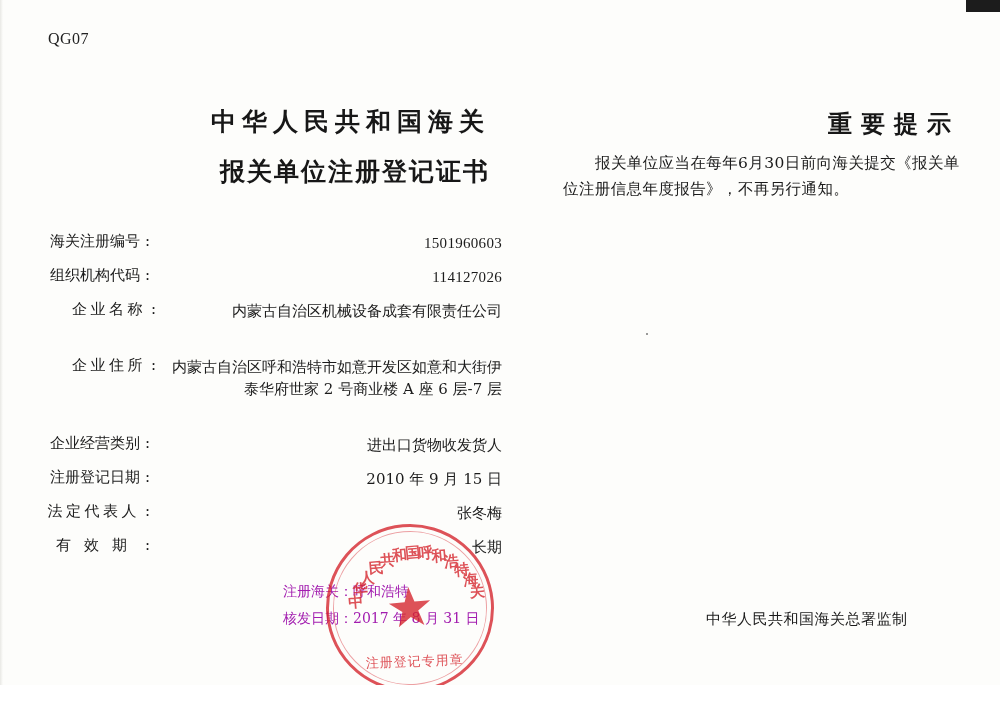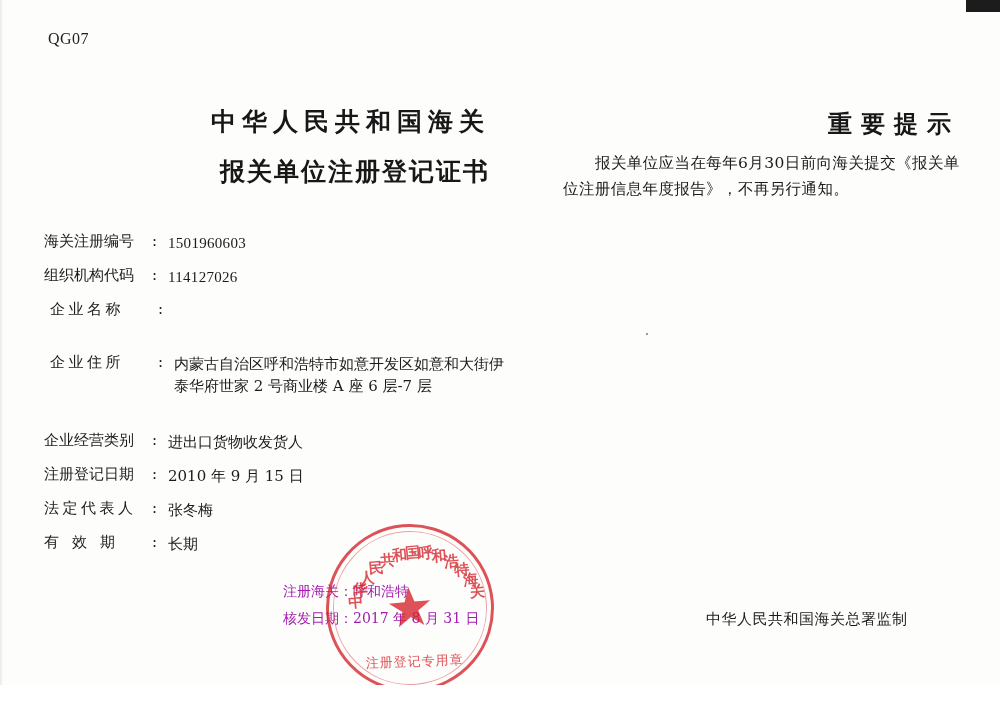--- a/index.html
+++ b/index.html
@@ -65,23 +65,24 @@
     font-size: 25px;
     font-weight: bold;
     letter-spacing: 2px;
     margin-top: 17px;
     color: #171717;
     white-space: nowrap;
   }
 
   .fields {
     position: absolute;
-    left: 44px;
+    left: 32px;
     top: 232px;
     width: 470px;
+    text-align: right;
   }
   .field-row {
     display: flex;
     align-items: flex-start;
     margin-bottom: 12px;
   }
   .field-row.gap-after {
     margin-bottom: 34px;
     margin-left: 6px;
   }
@@ -263,20 +264,21 @@
 
     <div class="field-row">
       <div class="field-label sp1">组织机构代码</div>
       <div class="field-colon">:</div>
       <div class="field-value mono">114127026</div>
     </div>
 
     <div class="field-row gap-after">
       <div class="field-label sp2">企业名称</div>
       <div class="field-colon">:</div>
+      <div class="field-value">内蒙古自治区机械设备成套有限责任公司</div>
     </div>
 
     <div class="field-row gap-after">
       <div class="field-label sp2">企业住所</div>
       <div class="field-colon">:</div>
       <div class="field-value">内蒙古自治区呼和浩特市如意开发区如意和大街伊泰华府世家 2 号商业楼 A 座 6 层-7 层</div>
     </div>
 
     <div class="field-row">
       <div class="field-label sp1">企业经营类别</div>

